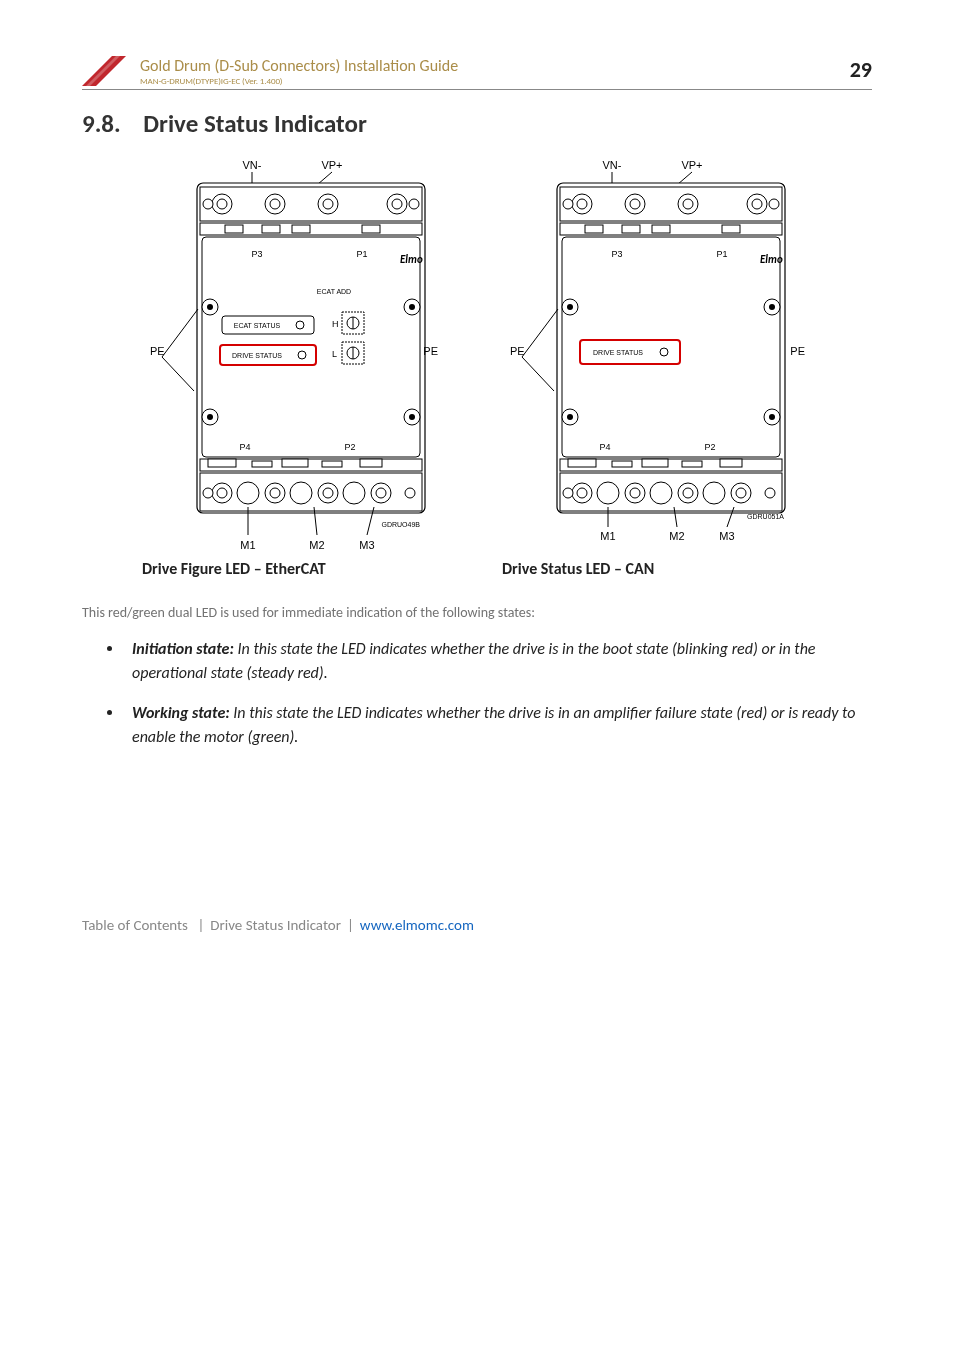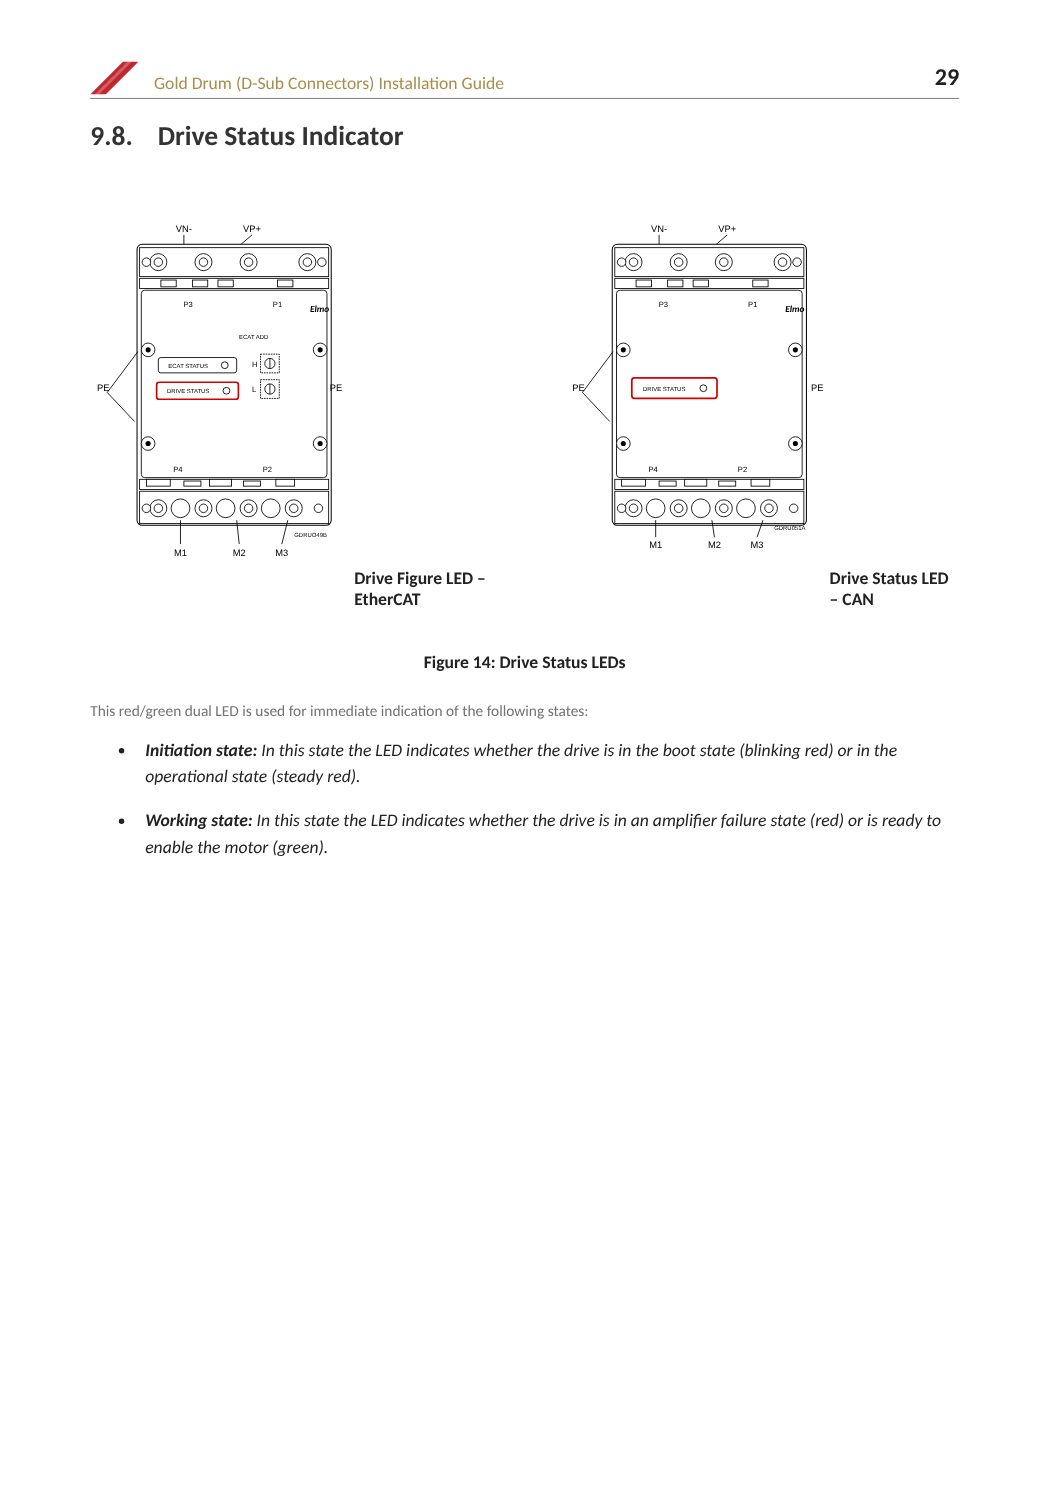--- a/index.html
+++ b/index.html
@@ -6,21 +6,21 @@
   html, body { width: 954px; height: 1350px; background: #fff; font-family: "Segoe UI", "Calibri", Arial, sans-serif; color: #222; }
   .page { position: relative; width: 954px; height: 982px; padding: 56px 82px 50px 82px; }
   .header { display: flex; align-items: flex-end; gap: 14px; border-bottom: 1px solid #888; padding-bottom: 3px; }
   .logo { width: 44px; height: 30px; }
   .header-text { flex: 1; display: flex; flex-direction: column; }
   .doc-title { font-size: 16px; color: #aa8d49; line-height: 1.2; }
   .doc-id { font-size: 9px; color: #aa8d49; letter-spacing: -0.1px; }
   .page-num { font-size: 22px; color: #222; font-weight: 700; align-self: flex-start; margin-left: 12px; }
   .section-heading { margin-top: 18px; font-size: 25px; font-weight: bold; color: #333; }
   .figure-row { display: flex; gap: 50px; margin-top: 18px; justify-content: center; }
-  .fig-col { display: flex; flex-direction: row; align-items: flex-end; }
+  .fig-col { display: flex; flex-direction: column; align-items: flex-start; }
   .diagram { width: 310px; height: 398px; }
   .fig-label { font-size: 16px; font-weight: bold; margin-top: 4px; }
   .figure-caption { text-align: center; font-weight: bold; font-size: 16px; margin-top: 38px; }
   .body-text { margin-top: 26px; font-size: 14px; color: #737373; line-height: 1.35; }
   ul.bullets { list-style: disc; margin-top: 14px; margin-left: 42px; }
   ul.bullets li { font-size: 16px; margin-bottom: 16px; line-height: 1.5; padding-left: 8px; font-style: italic; }
   ul.bullets li .lead { font-weight: bold; }
   .footer { position: absolute; left: 82px; right: 82px; bottom: 48px; font-size: 15px; color: #888; }
   .footer .sep { padding: 0 6px; color: #888; }
   .footer .link { color: #1566c0; text-decoration: none; }
@@ -34,20 +34,21 @@
 
 <div class="page">
 
   <div class="header">
     <svg class="logo" viewBox="0 0 44 30">
       <polygon points="0,30 30,0 44,0 14,30" fill="#c1272d"></polygon>
       <polygon points="4,30 34,0 38,0 8,30" fill="#fff" opacity="0.25"></polygon>
     </svg>
     <div class="header-text">
       <span class="doc-title">Gold Drum (D-Sub Connectors) Installation Guide</span>
+      <span class="doc-id">MAN-G-DRUM(DTYPE)IG-EC (Ver. 1.400)</span>
     </div>
     <span class="page-num">29</span>
   </div>
 
   <h2 class="section-heading">
     <span>9.8.</span>&nbsp;&nbsp;&nbsp;
     <span>Drive Status Indicator</span>
   </h2>
 
   <div class="figure-row">
@@ -235,27 +236,30 @@
         <line x1="232" y1="350" x2="225" y2="370" stroke="#000"></line>
         <text class="svg-label" x="106" y="383" text-anchor="middle" font-weight="bold">M1</text>
         <text class="svg-label" x="175" y="383" text-anchor="middle" font-weight="bold">M2</text>
         <text class="svg-label" x="225" y="383" text-anchor="middle" font-weight="bold">M3</text>
         <text class="svg-label-tiny" x="282" y="362" text-anchor="end">GDRU051A</text>
       </svg>
       <div class="fig-label">Drive Status LED – CAN</div>
     </div>
   </div>
 
-  <div class="figure-caption">Figure 14: Drive Status LEDs</div>
 
   <p class="body-text">This red/green dual LED is used for immediate indication of the following states:</p>
 
   <ul class="bullets">
     <li>
       <span class="lead">Initiation state:</span><span> In this state the LED indicates whether the drive is in the boot state (blinking red) or in the operational state (steady red).</span>
     </li>
     <li>
       <span class="lead">Working state:</span><span> In this state the LED indicates whether the drive is in an amplifier failure state (red) or is ready to enable the motor (green).</span>
     </li>
   </ul>
 
+  <div class="footer">
+    <span>Table of Contents</span>
+    <span class="sep">|</span><span>Drive Status Indicator</span><span class="sep">|</span><a class="link" href="#">www.elmomc.com</a>
+  </div>
 
 </div>
 
 </body></html>

